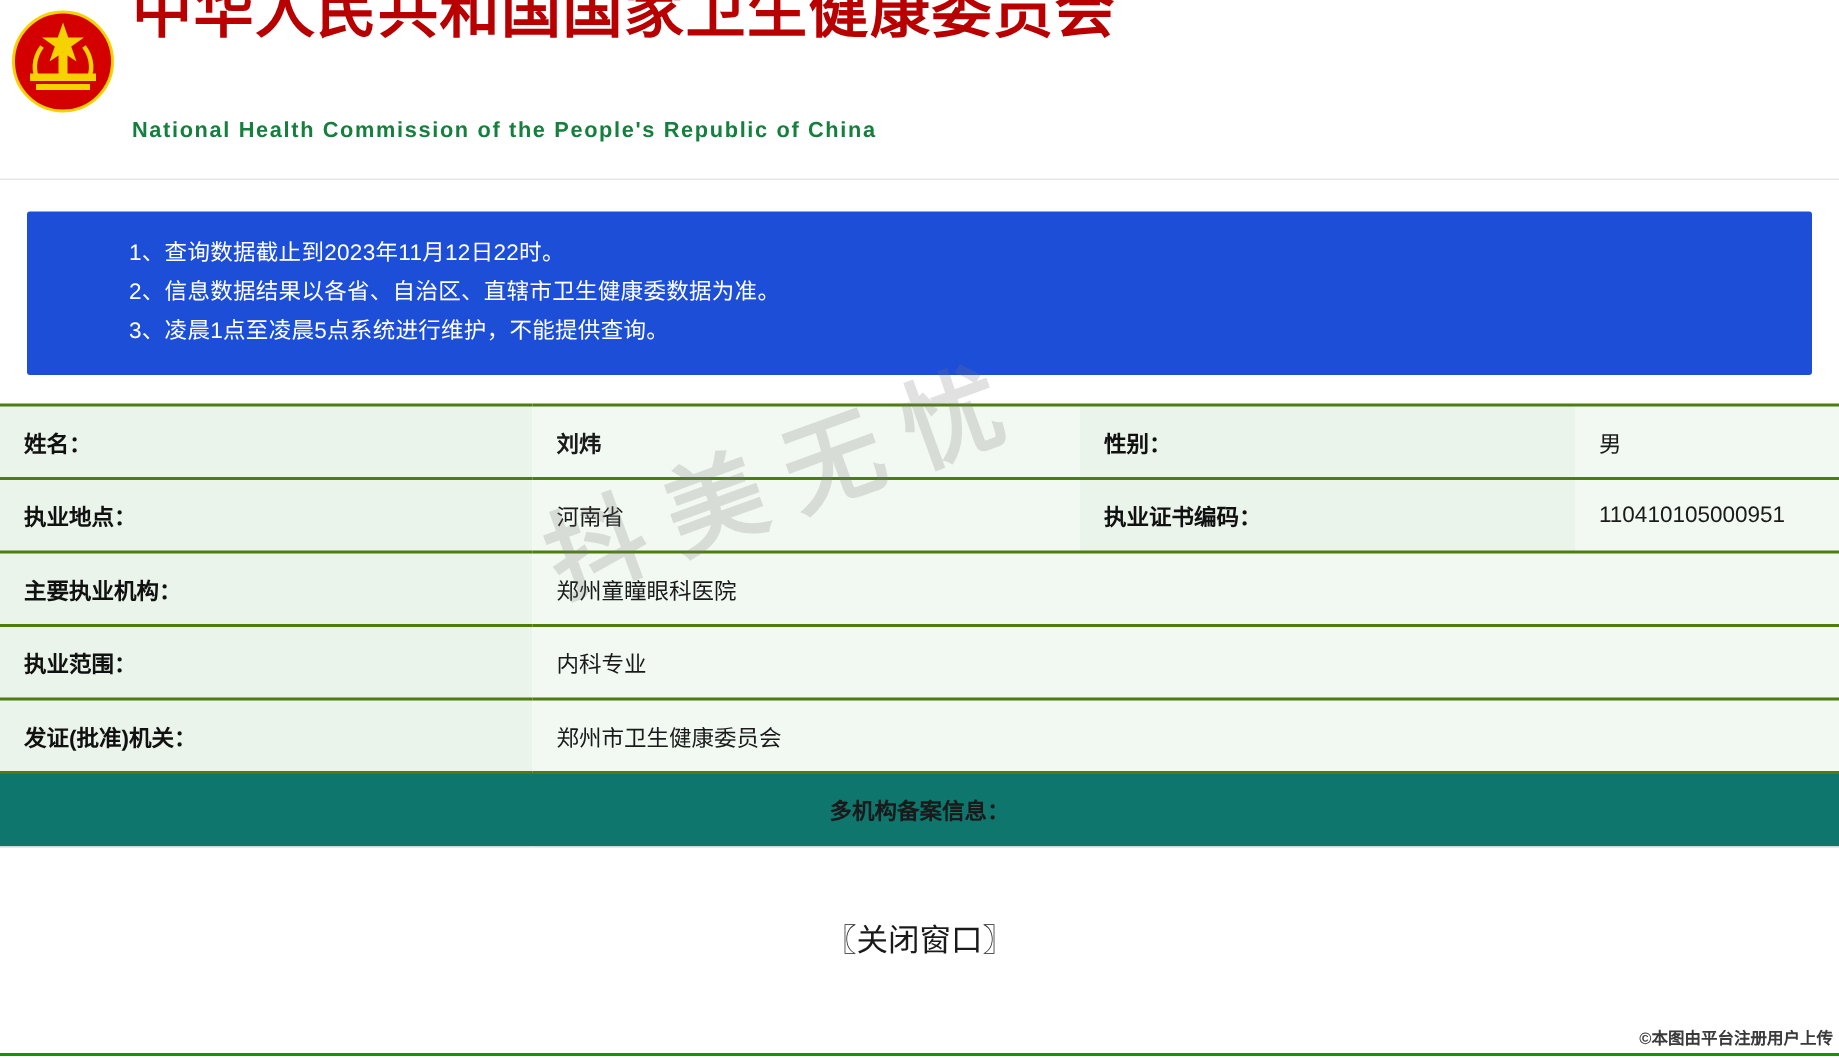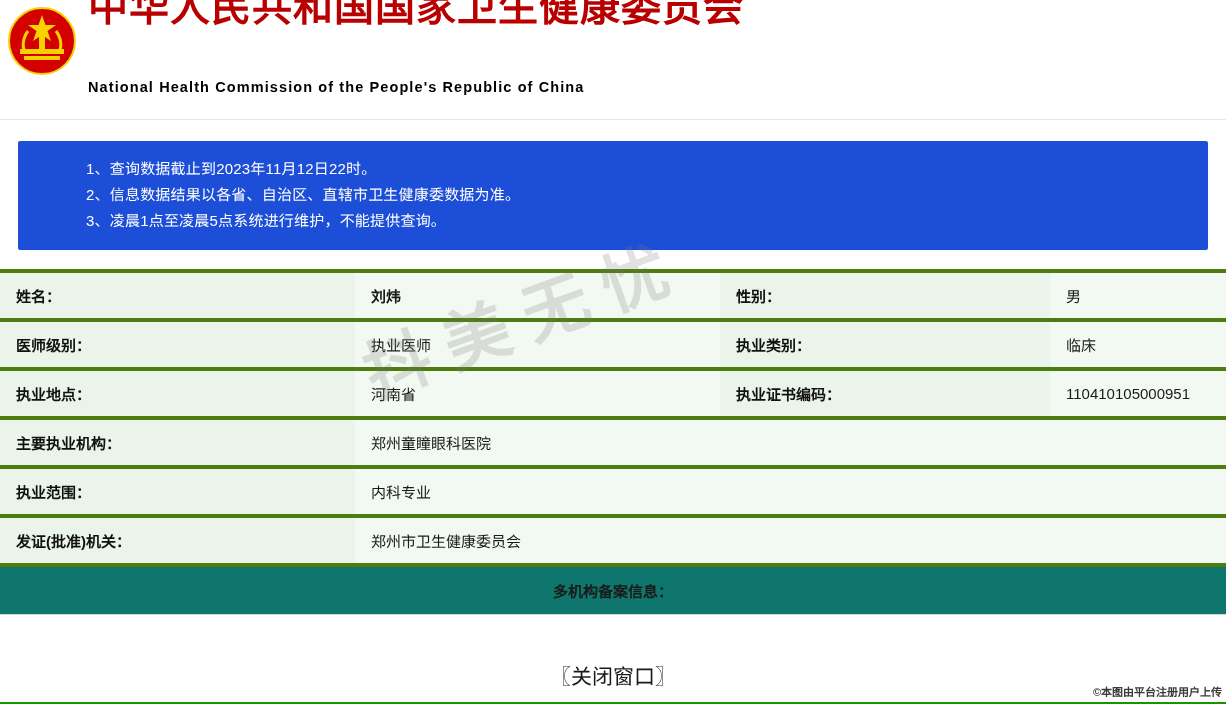--- a/index.html
+++ b/index.html
@@ -45,21 +45,21 @@
     font-weight: bold;
     color: #b90000;
     letter-spacing: 1px;
     line-height: 1.08;
     white-space: nowrap;
     font-family: "Liberation Serif", "DejaVu Serif", serif;
   }
   .header-en {
     font-size: 14.5px;
     font-weight: bold;
-    color: #000000;
+    color: #15803d;
     letter-spacing: 1.1px;
     line-height: 1.5;
     white-space: nowrap;
     font-family: "Liberation Sans", "DejaVu Sans", sans-serif;
     margin-top: 48px;
   }
   .header-rule {
     width: 1226px;
     height: 1px;
     background: #e6e6e6;
@@ -88,21 +88,21 @@
   .info-table {
     border-collapse: collapse;
     width: 1226px;
     margin-top: 19px;
     table-layout: fixed;
   }
   .info-table tr {
     height: 49px;
   }
   .info-table td {
-    border-top: 4px solid #4d7c0f;
+    border-top: 2px solid #4d7c0f;
     border-bottom: 1px solid #ccd9cc;
     font-size: 15px;
     padding: 0 0 0 16px;
     vertical-align: middle;
     background: #f2f9f2;
     color: #1a1a1a;
   }
   td.label {
     font-weight: bold;
     background: #eaf4ea;
@@ -210,26 +210,20 @@
       <col class="col-v2">
   </colgroup>
   <tbody>
     <tr>
       <td class="label">姓名：</td>
       <td class="val val-name">刘炜</td>
       <td class="label">性别：</td>
       <td class="val">男</td>
     </tr>
     <tr>
-      <td class="label">医师级别：</td>
-      <td class="val">执业医师</td>
-      <td class="label">执业类别：</td>
-      <td class="val">临床</td>
-    </tr>
-    <tr>
       <td class="label">执业地点：</td>
       <td class="val">河南省</td>
       <td class="label">执业证书编码：</td>
       <td class="val">110410105000951</td>
     </tr>
     <tr>
       <td class="label">主要执业机构：</td>
       <td class="val" colspan="3">郑州童瞳眼科医院</td>
     </tr>
     <tr>

